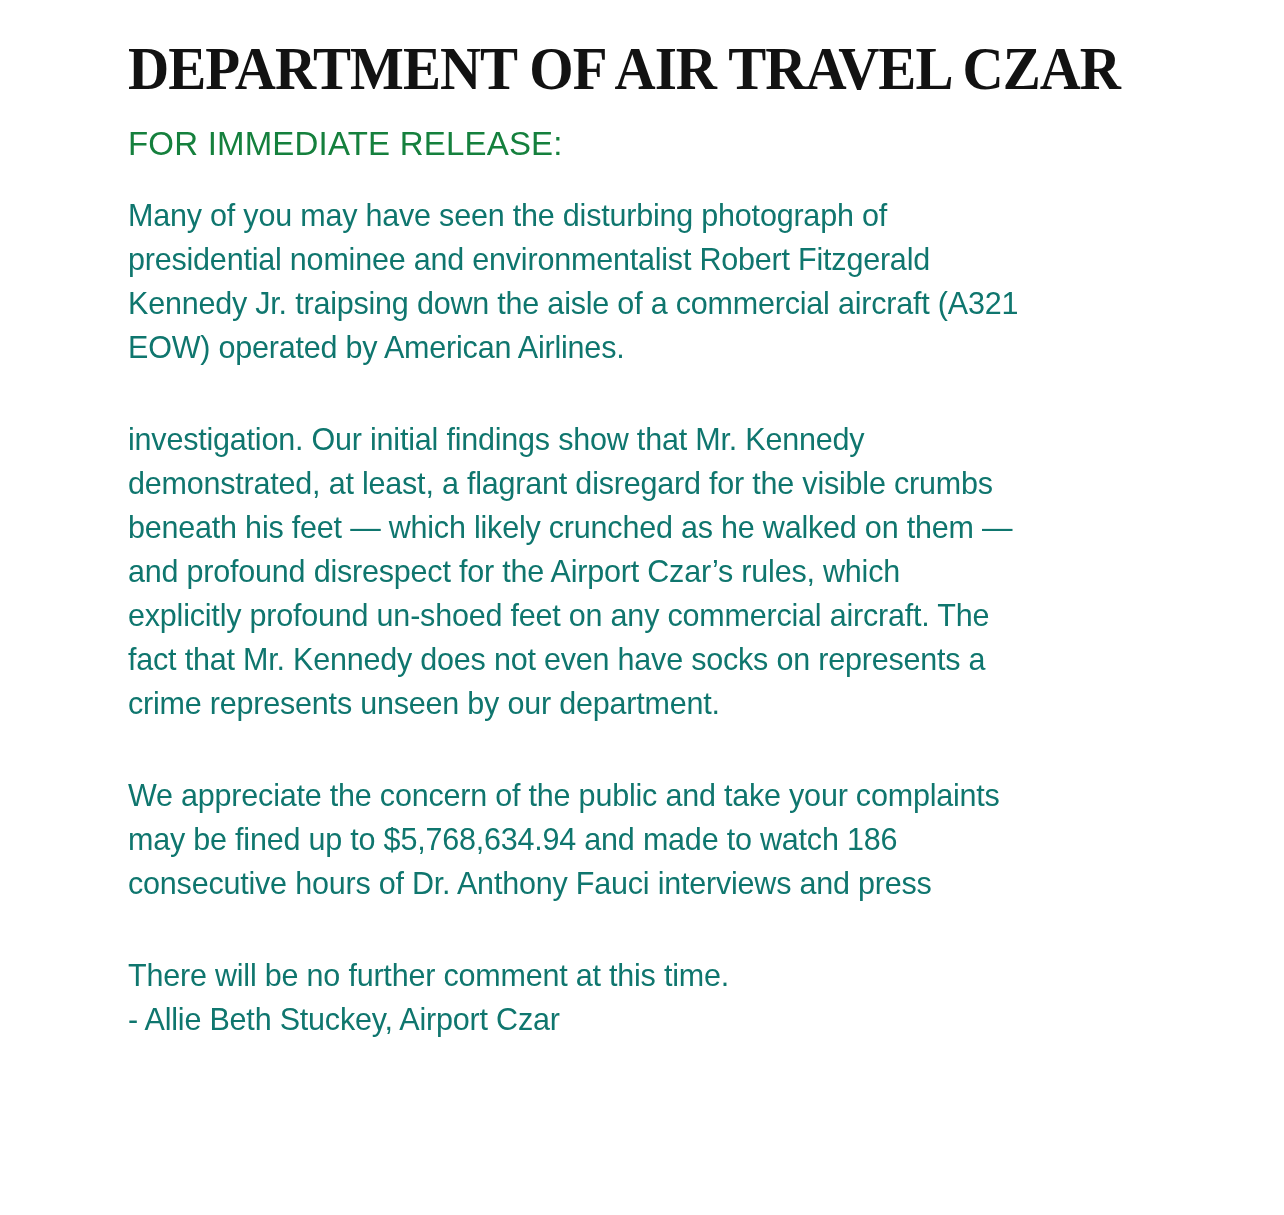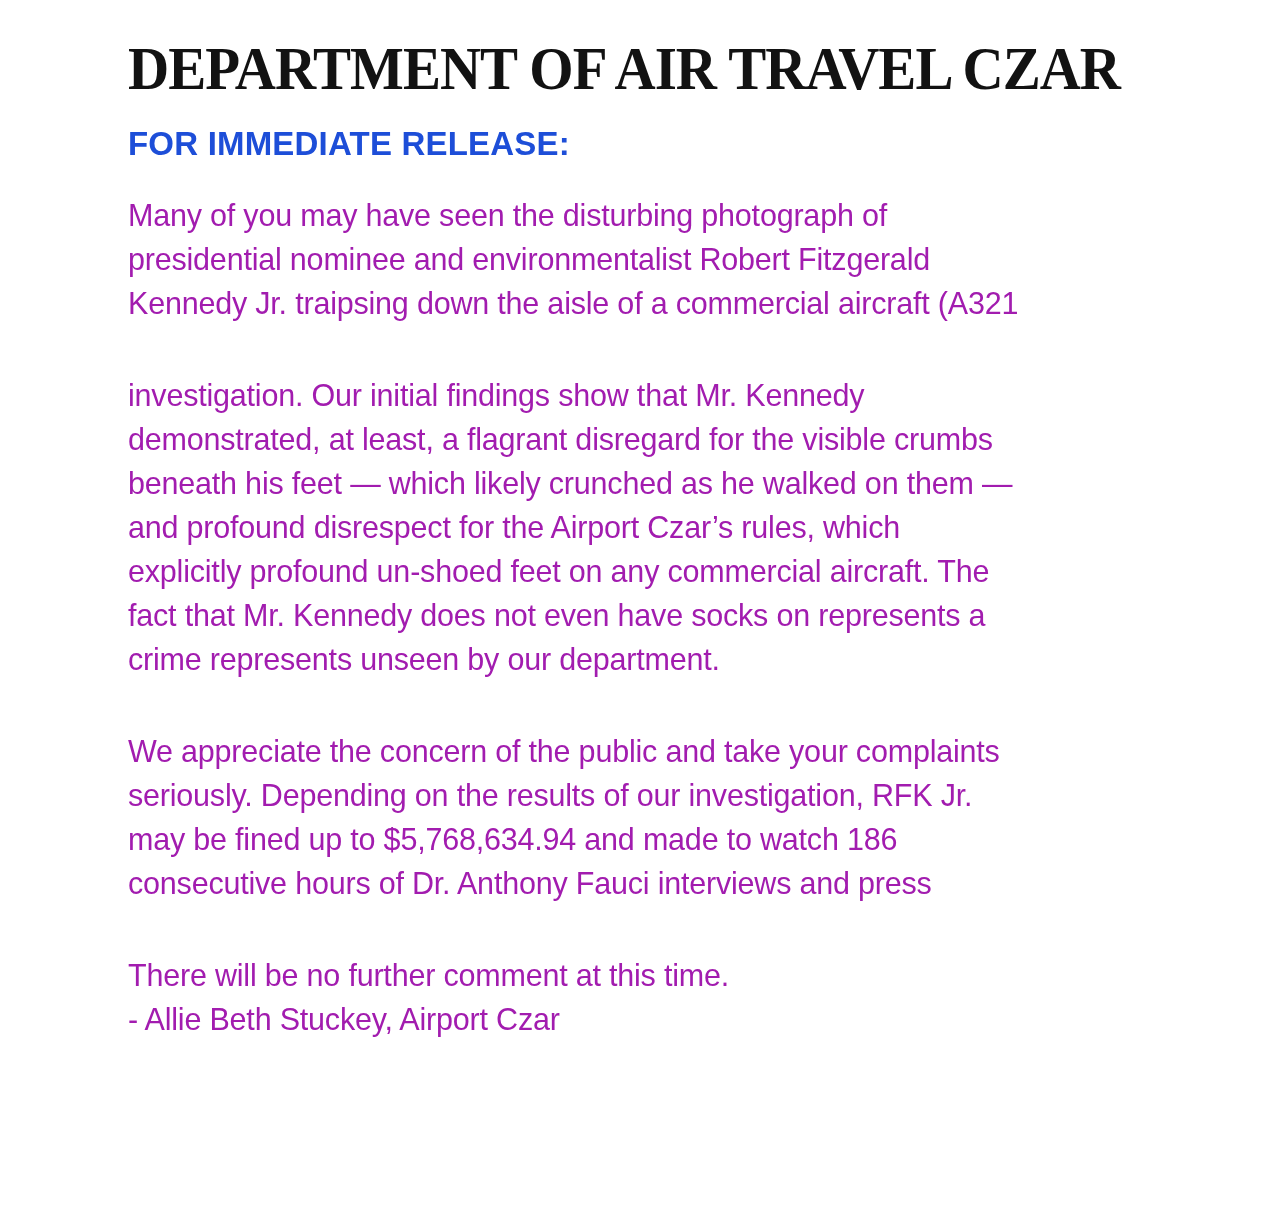--- a/index.html
+++ b/index.html
@@ -28,68 +28,68 @@
       line-height: 1.1;
       letter-spacing: -1px;
       color: #121212;
       white-space: nowrap;
       transform-origin: left center;
       transform: scaleY(1.08);
       margin: 0 0 24px 0;
     }
     .release-line {
       font-family: "Liberation Sans", sans-serif;
-      font-weight: 700;
+      font-weight: 400;
       font-size: 33px;
       letter-spacing: 0.2px;
-      color: #1d4ed8;
+      color: #15803d;
       margin: 8px 0 30px 0;
       white-space: nowrap;
     }
     .paragraph {
       margin: 0 0 48px 0;
     }
     .body-line {
       font-family: "Liberation Sans", sans-serif;
       font-weight: 400;
       font-size: 30.5px;
       line-height: 44px;
       letter-spacing: -0.2px;
-      color: #a21caf;
+      color: #0f766e;
       white-space: pre;
     }
   </style>
 </head>
 <body>
 
 <div class="page">
 
   <h1 class="doc-title">DEPARTMENT OF AIR TRAVEL CZAR</h1>
 
   <div class="release-line">FOR IMMEDIATE RELEASE:</div>
 
   <div class="paragraph">
     <div class="body-line">Many of you may have seen the disturbing photograph of</div>
     <div class="body-line">presidential nominee and environmentalist Robert Fitzgerald</div>
     <div class="body-line">Kennedy Jr. traipsing down the aisle of a commercial aircraft (A321</div>
+    <div class="body-line">EOW) operated by American Airlines.</div>
   </div>
 
   <div class="paragraph">
     <div class="body-line">investigation. Our initial findings show that Mr. Kennedy</div>
     <div class="body-line">demonstrated, at least, a flagrant disregard for the visible crumbs</div>
     <div class="body-line">beneath his feet — which likely crunched as he walked on them —</div>
     <div class="body-line">and profound disrespect for the Airport Czar’s rules, which</div>
     <div class="body-line">explicitly profound un-shoed feet on any commercial aircraft. The</div>
     <div class="body-line">fact that Mr. Kennedy does not even have socks on represents a</div>
     <div class="body-line">crime represents unseen by our department.</div>
   </div>
 
   <div class="paragraph">
     <div class="body-line">We appreciate the concern of the public and take your complaints</div>
-    <div class="body-line">seriously. Depending on the results of our investigation, RFK Jr.</div>
     <div class="body-line">may be fined up to $5,768,634.94 and made to watch 186</div>
     <div class="body-line">consecutive hours of Dr. Anthony Fauci interviews and press</div>
   </div>
 
   <div class="paragraph">
     <div class="body-line">There will be no further comment at this time.</div>
     <div class="body-line">- Allie Beth Stuckey, Airport Czar</div>
   </div>
 
 </div>

